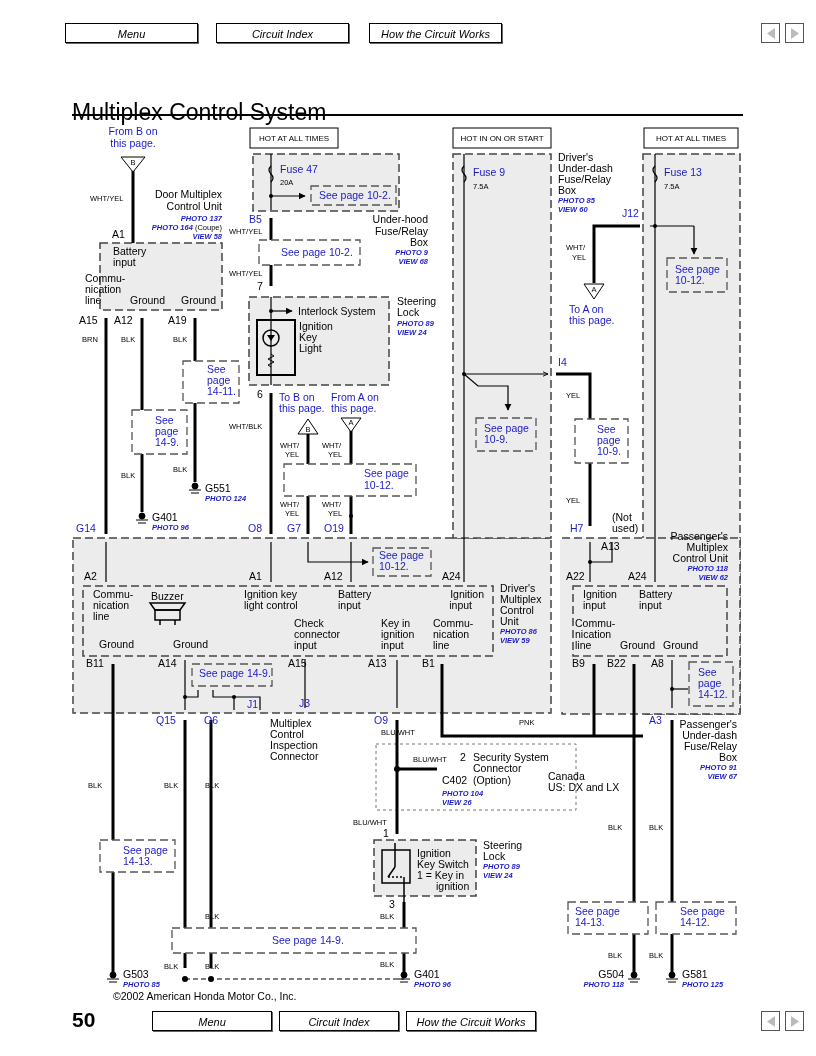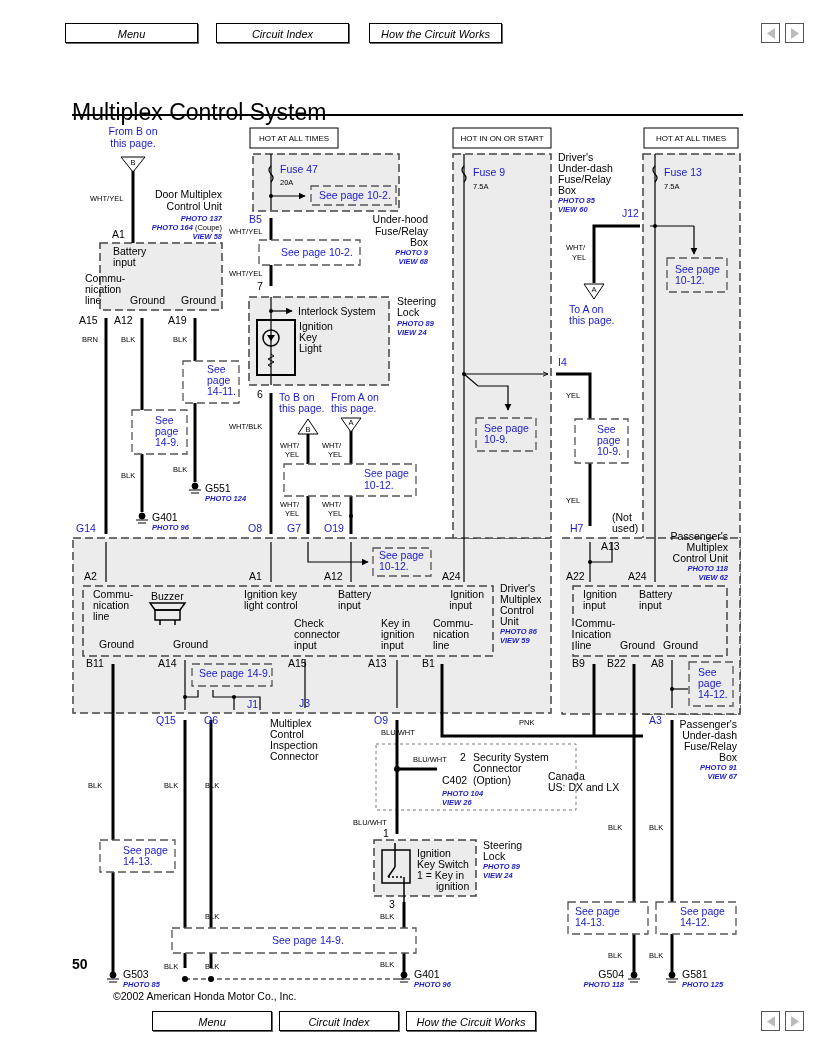--- a/index.html
+++ b/index.html
@@ -2,21 +2,21 @@
 <html><head>
 <meta charset="utf-8">
 <style>
   html,body{margin:0;padding:0;background:#fff;}
   body{width:816px;height:1056px;position:relative;overflow:hidden;font-family:"Liberation Sans",sans-serif;}
   .navbtn{position:absolute;height:20px;border:1px solid #000;box-shadow:1px 1px 0 #666;background:#fff;font-size:11px;line-height:20px;text-align:center;cursor:pointer;box-sizing:border-box;font-style:italic;}
   .arrowbtn{position:absolute;width:19px;height:20px;border:1px solid #555;background:#fff;box-sizing:border-box;cursor:pointer;}
   .arrowbtn svg{position:absolute;left:5px;top:4px;}
   #title{position:absolute;left:72px;top:68px;font-size:23px;font-weight:normal;color:#000;margin-top:31px;}
   #rule{position:absolute;left:72px;top:114px;width:671px;height:2px;background:#000;}
-  #pagenum{position:absolute;left:72px;top:956px;font-size:14px;font-weight:bold;}
+  #pagenum{position:absolute;left:72px;top:1008px;font-size:21px;font-weight:bold;}
   #copyright{position:absolute;left:74px;top:990px;font-size:10.5px;margin-left:39px;}
   svg#diagram{position:absolute;left:0;top:0;}
   svg text{font-family:"Liberation Sans",sans-serif;}
   .t{font-size:10.5px;fill:#000;}
   .tb{font-size:10.5px;fill:#1a1ac8;}
   .tw{font-size:7.5px;fill:#000;}
   .tp{font-size:7.5px;fill:#1a1ac8;font-style:italic;font-weight:bold;}
   .tpin{font-size:10.5px;fill:#000;}
   .tpinb{font-size:10.5px;fill:#1a1ac8;}
   .hot{font-size:8px;fill:#000;}

